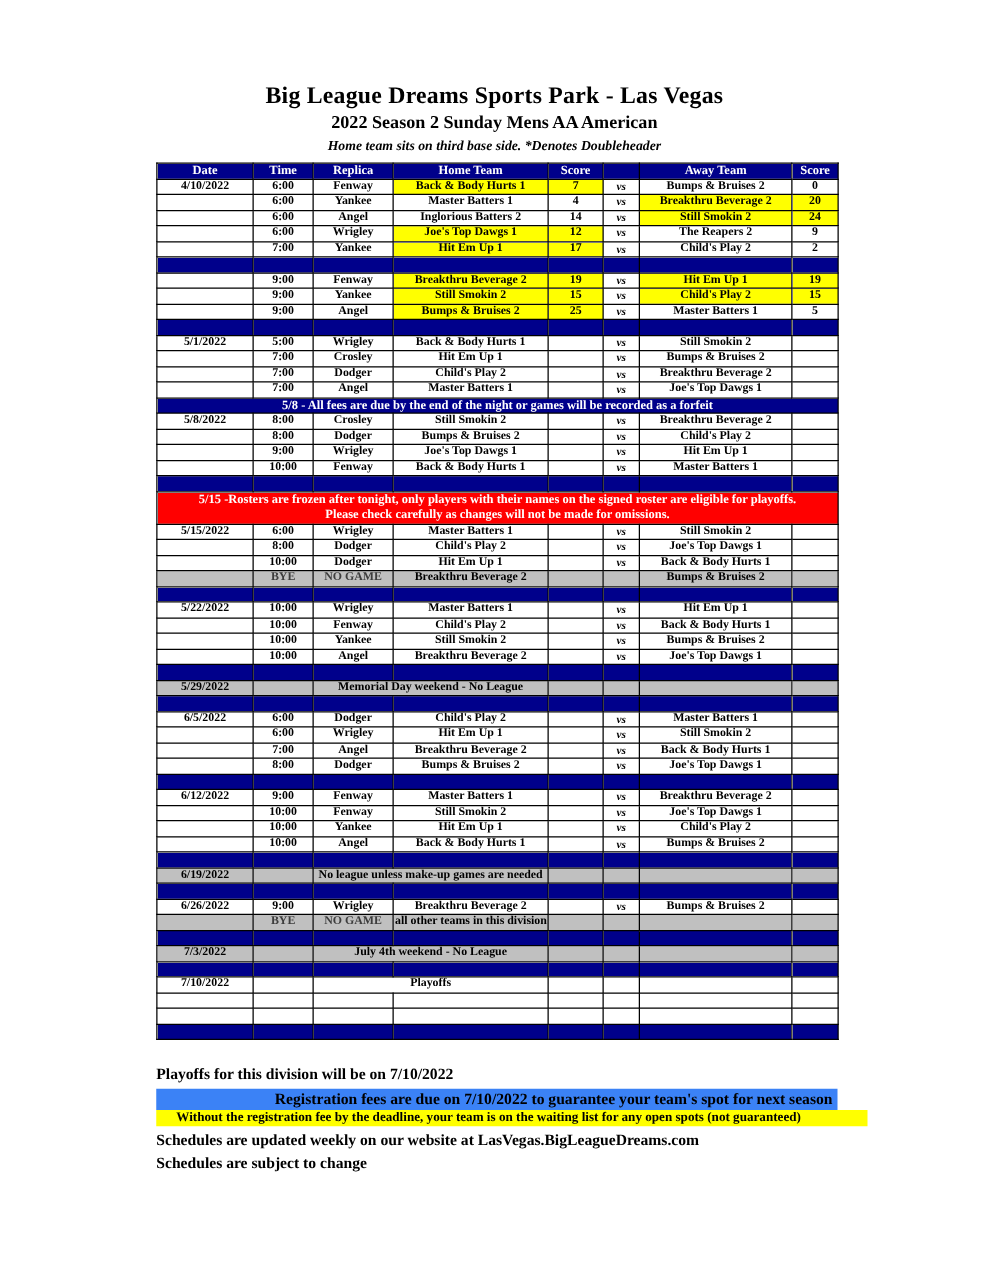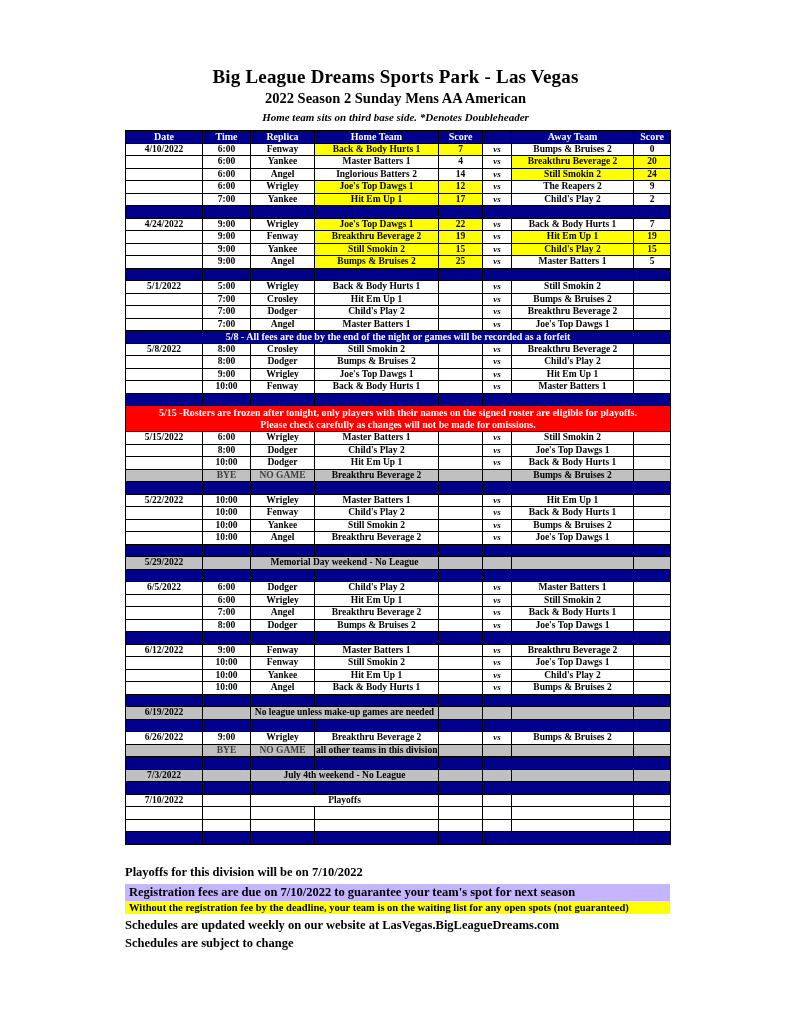--- a/index.html
+++ b/index.html
@@ -19,22 +19,22 @@
   #sched tr.gray td{background:#C0C0C0;}
   #sched td.hl{background:#FFFF00;}
   #sched td.vs{font-style:italic;font-size:9px;}
   #sched td.byetxt{color:#3d3d3d;}
   #sched tr.banner td{background:#00008B;color:#ffffff;font-size:10px;}
   #sched tr.bannerRed td{background:#FF0000;color:#ffffff;font-size:10px;height:25px;white-space:normal;text-align:center;}
   #sched tr.bannerRed td div{line-height:12px;}
 
   .f{margin-left:125px;font-weight:bold;font-family:"Liberation Serif", serif;}
   .f1{margin-top:20px;font-size:12.5px;}
-  .f2{margin-top:4px;width:537px;background:#c4b5fd;font-size:12.5px;padding:1px 4px;}
-  .f3{width:537px;background:#FFFF00;font-size:10.5px;padding:1px 4px;}
+  .f2{margin-top:4px;width:537px;background:#3b82f6;font-size:12.5px;padding:1px 4px;text-align:right;}
+  .f3{width:537px;background:#FFFF00;font-size:10.5px;padding:1px 16px;}
   .f4{margin-top:4px;font-size:12.5px;}
   .f5{margin-top:3px;font-size:12.5px;}
 </style>
 </head>
 <body>
 
 <div class="page">
   <div class="hdr">
     <div class="title">Big League Dreams Sports Park - Las Vegas</div>
     <div class="subtitle">2022 Season 2 Sunday Mens AA American</div>
@@ -119,30 +119,20 @@
           <td></td>
           <td></td>
           <td></td>
           <td></td>
           <td></td>
           <td></td>
           <td></td>
           <td></td>
         </tr>
         <tr>
-          <td>4/24/2022</td>
-          <td>9:00</td>
-          <td>Wrigley</td>
-          <td class="hl">Joe's Top Dawgs 1</td>
-          <td class="hl">22</td>
-          <td class="vs">vs</td>
-          <td>Back &amp; Body Hurts 1</td>
-          <td>7</td>
-        </tr>
-        <tr>
           <td></td>
           <td>9:00</td>
           <td>Fenway</td>
           <td class="hl">Breakthru Beverage 2</td>
           <td class="hl">19</td>
           <td class="vs">vs</td>
           <td class="hl">Hit Em Up 1</td>
           <td class="hl">19</td>
         </tr>
         <tr>

